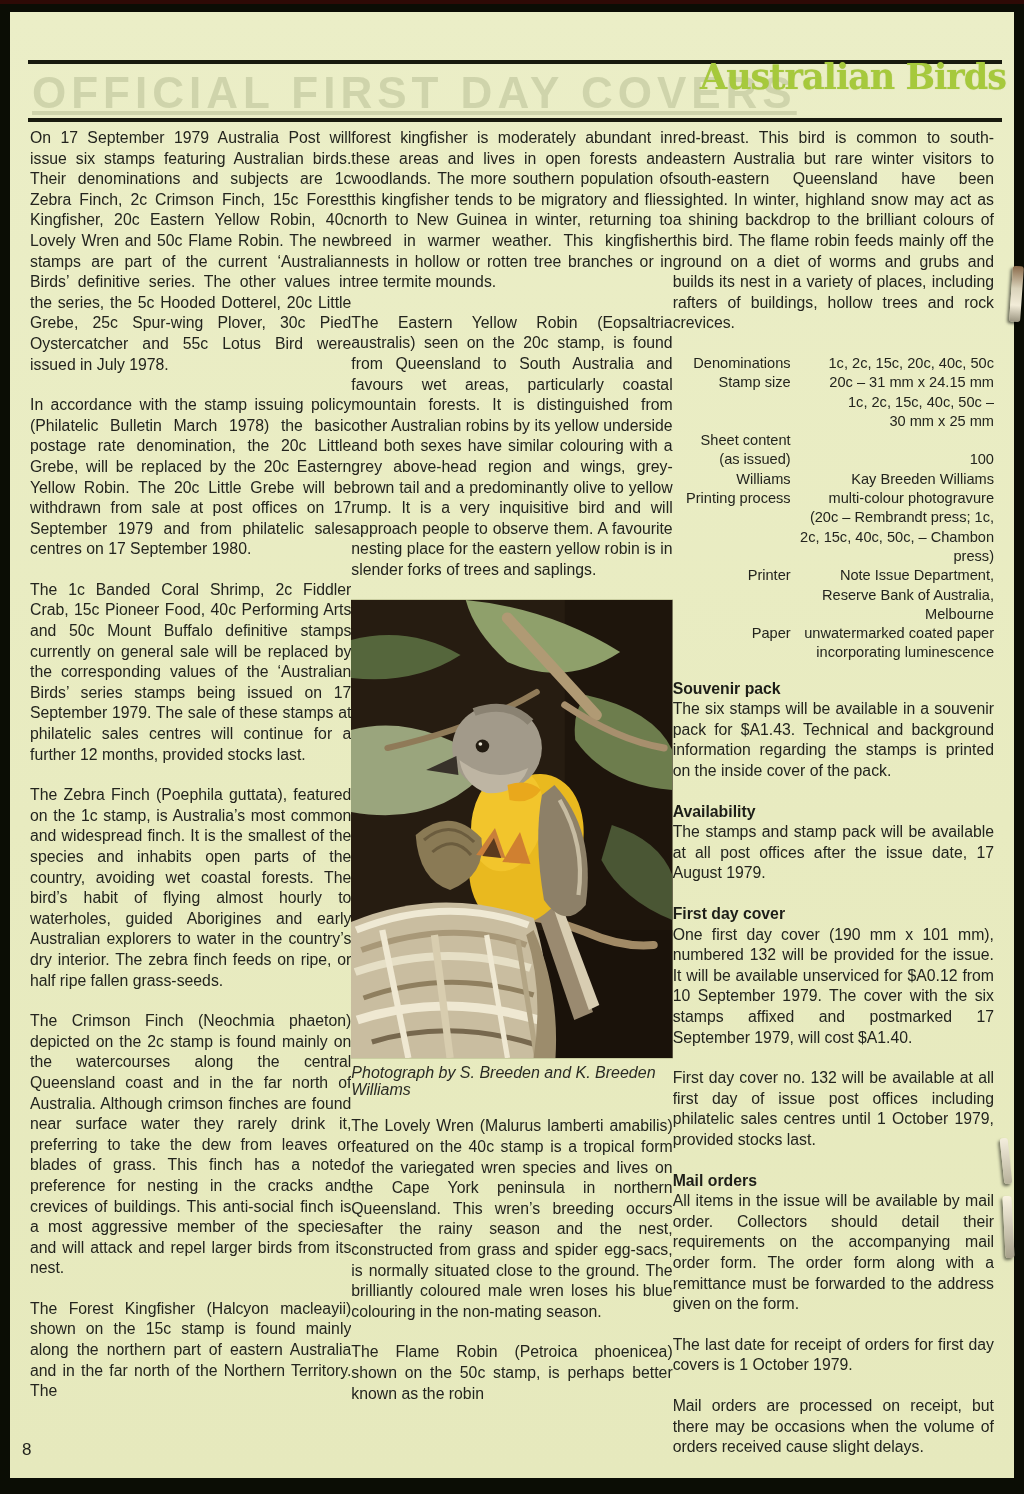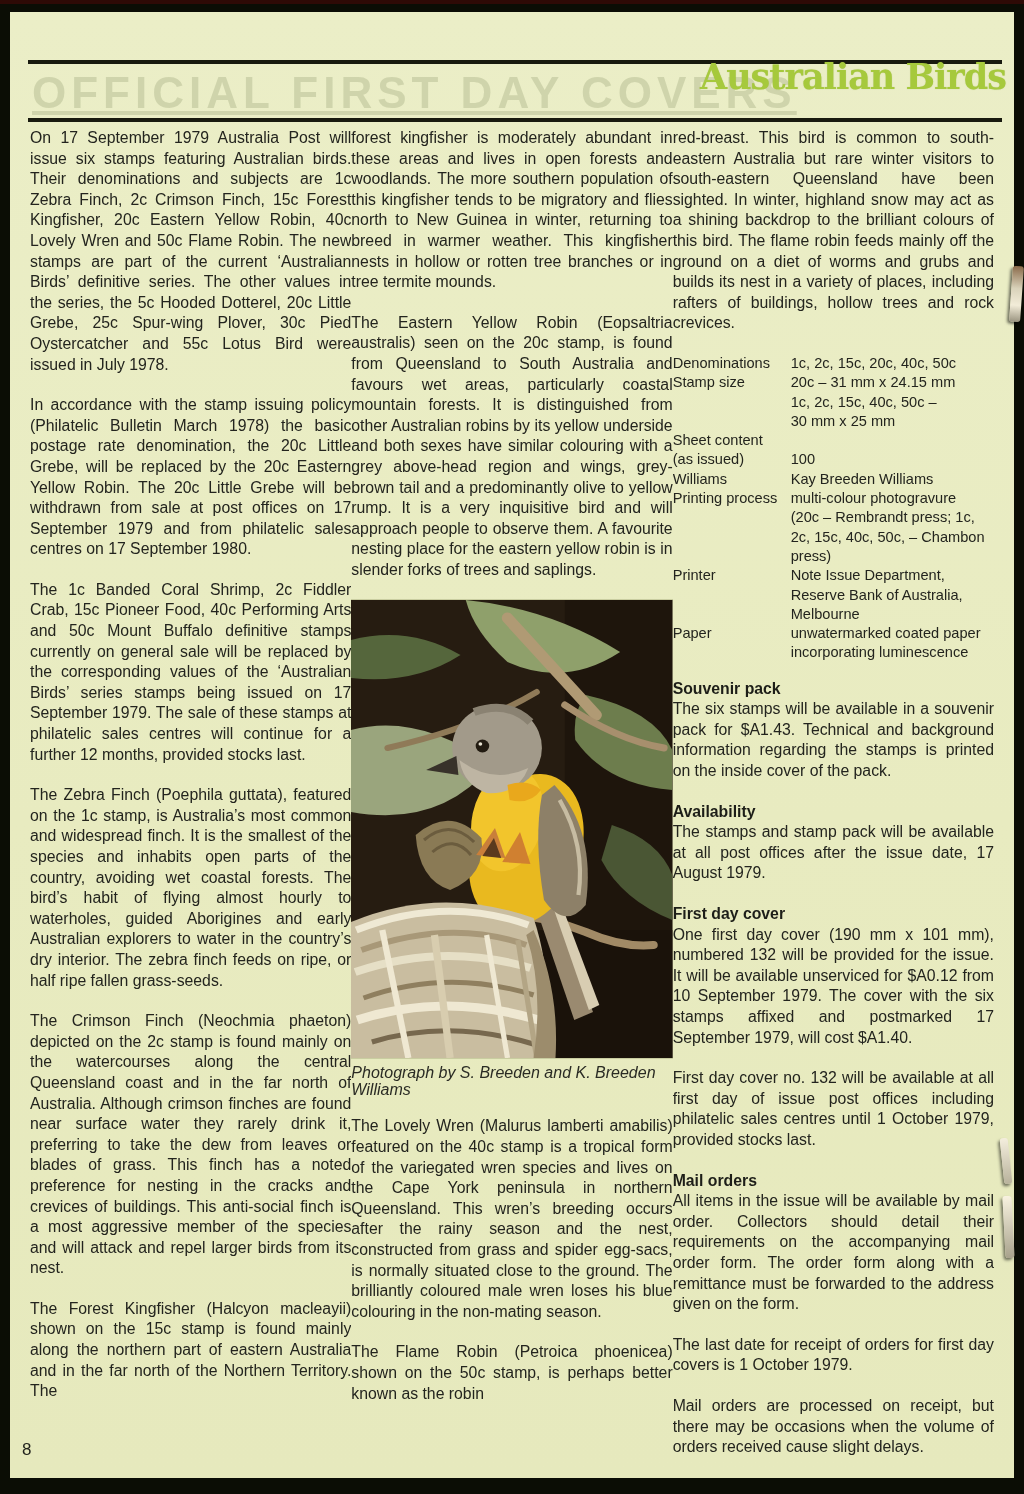--- a/index.html
+++ b/index.html
@@ -42,21 +42,21 @@
   figure{margin:2px 0 6px 0;}
   .photo{
     width:100%;height:458px;display:block;
     outline:1px solid #c9cda0;
   }
   .caption{
     font-size:16px;font-style:italic;color:#2a2b24;
     margin:0 0 18px 0;line-height:17px;
   }
   .tech{margin:0 0 16px 0;}
-  .tech-row{display:flex;font-size:14.6px;line-height:19.3px;color:#23241e;}
+  .tech-row{display:flex;font-size:14.6px;line-height:19.3px;color:#23241e;text-align:right;}
   .tech-label{width:118px;flex:none;white-space:pre-line;}
   .tech-value{flex:1;white-space:pre-line;}
   .section{margin-top:4px;}
   .sec-head{
     font-size:15.8px;line-height:20.6px;font-weight:bold;color:#1d1e18;
   }
   .pagenum{
     position:absolute;left:12px;bottom:18px;
     font-size:17px;color:#23241e;
   }

